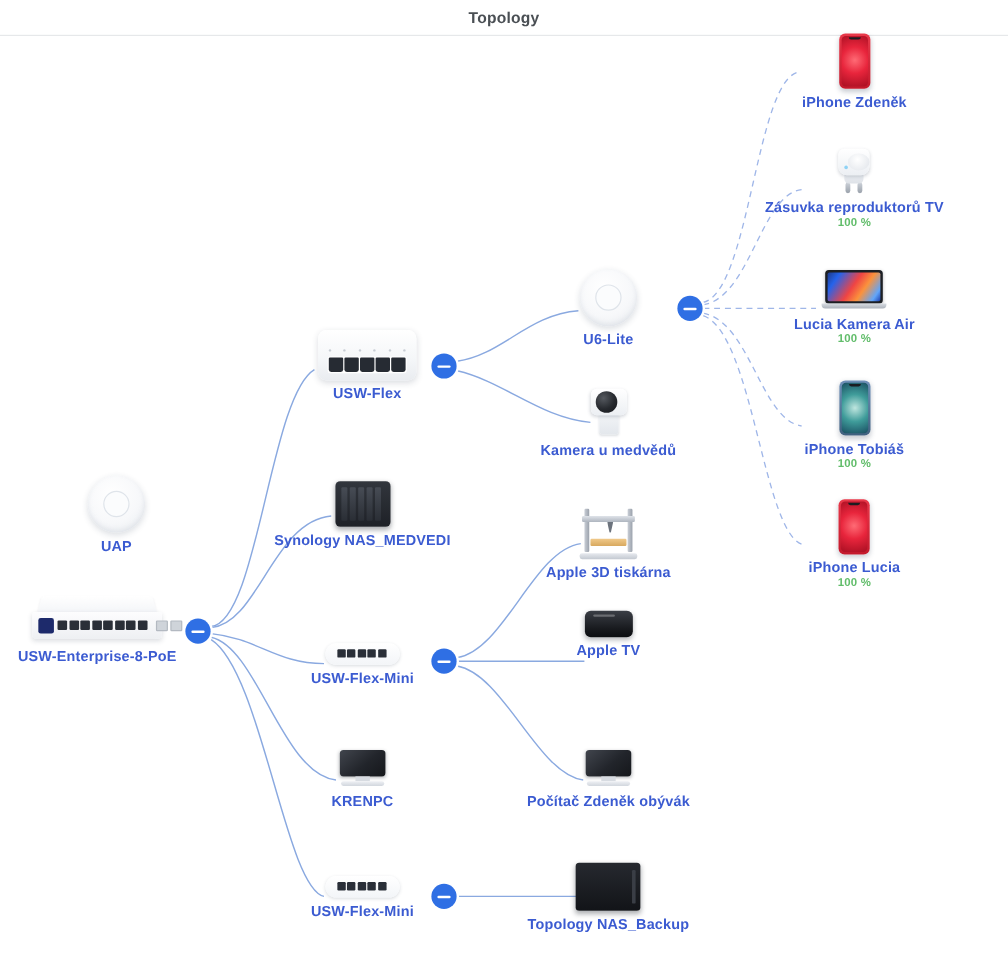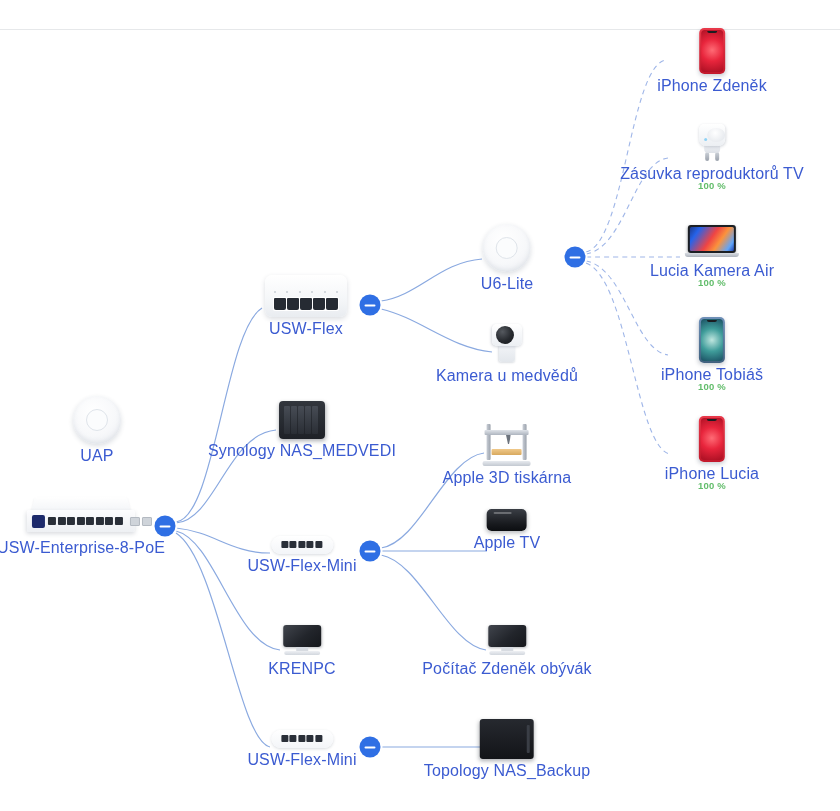--- a/index.html
+++ b/index.html
@@ -29,21 +29,21 @@
   .link-wired{fill:none;stroke:#8aa9e0;stroke-width:1.2;}
   .link-wireless{fill:none;stroke:#9fb6e8;stroke-width:1.1;stroke-dasharray:5 4;}
 
   
   .node{position:absolute;transform:translate(-50%,-50%);text-align:center;}
   .node-icon{
     display:flex;align-items:center;justify-content:center;
     margin:0 auto;position:relative;
   }
   .node-label{
-    margin-top:5px;font-size:16px;font-weight:normal;color:#3b5bd1;
+    margin-top:5px;font-size:12px;font-weight:bold;color:#3b5bd1;
     white-space:nowrap;letter-spacing:.15px;line-height:13px;
   }
   .node-sub{
     font-size:9.5px;font-weight:bold;color:#62bd6b;line-height:12px;letter-spacing:.2px;
   }
 
   
   .toggle{
     position:absolute;width:21px;height:21px;border-radius:50%;
     background:#2f6fe4;transform:translate(-50%,-50%);
@@ -221,20 +221,23 @@
   .plug .pin{position:absolute;top:30px;width:4px;height:9px;border-radius:2px;background:linear-gradient(180deg,#cdd2d9,#9aa1ab);}
   .plug .pin.l{left:10px;}
   .plug .pin.r{left:20px;}
   .plug .led{position:absolute;left:5px;top:14px;width:3px;height:3px;border-radius:50%;background:#8fd2f5;}
 </style>
 </head>
 <body>
 
 <div id="stage">
 
+  <div class="header">
+    <div class="header-title">Topology</div>
+  </div>
   <div class="header-rule"></div>
 
   <svg id="links" viewBox="0 0 840 811">
       <path d="M 176,522 C 215,518 225,330 262,308" class="link-wired"></path>
       <path d="M 176,523 C 215,520 228,434 276,430" class="link-wired"></path>
       <path d="M 176,528 C 215,532 230,553 270,553" class="link-wired"></path>
       <path d="M 176,531 C 215,540 235,645 280,650" class="link-wired"></path>
       <path d="M 176,533 C 218,560 238,740 270,747" class="link-wired"></path>
       <path d="M 381,301 C 418,296 440,262 482,259" class="link-wired"></path>
       <path d="M 381,309 C 420,318 450,348 492,352" class="link-wired"></path>

